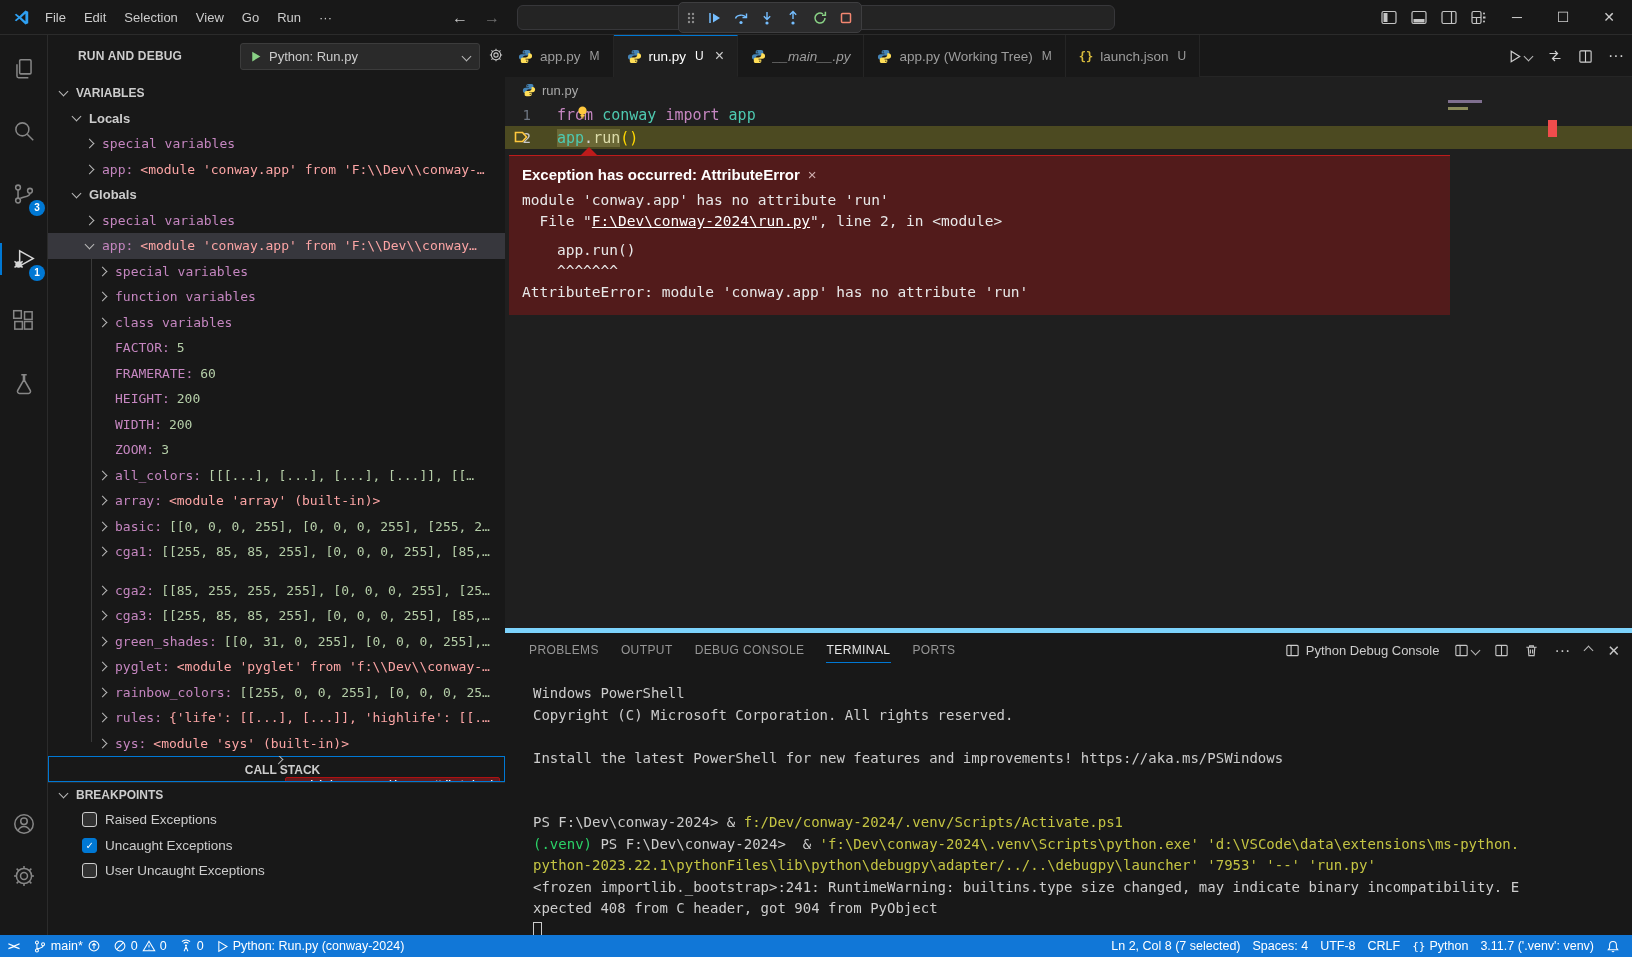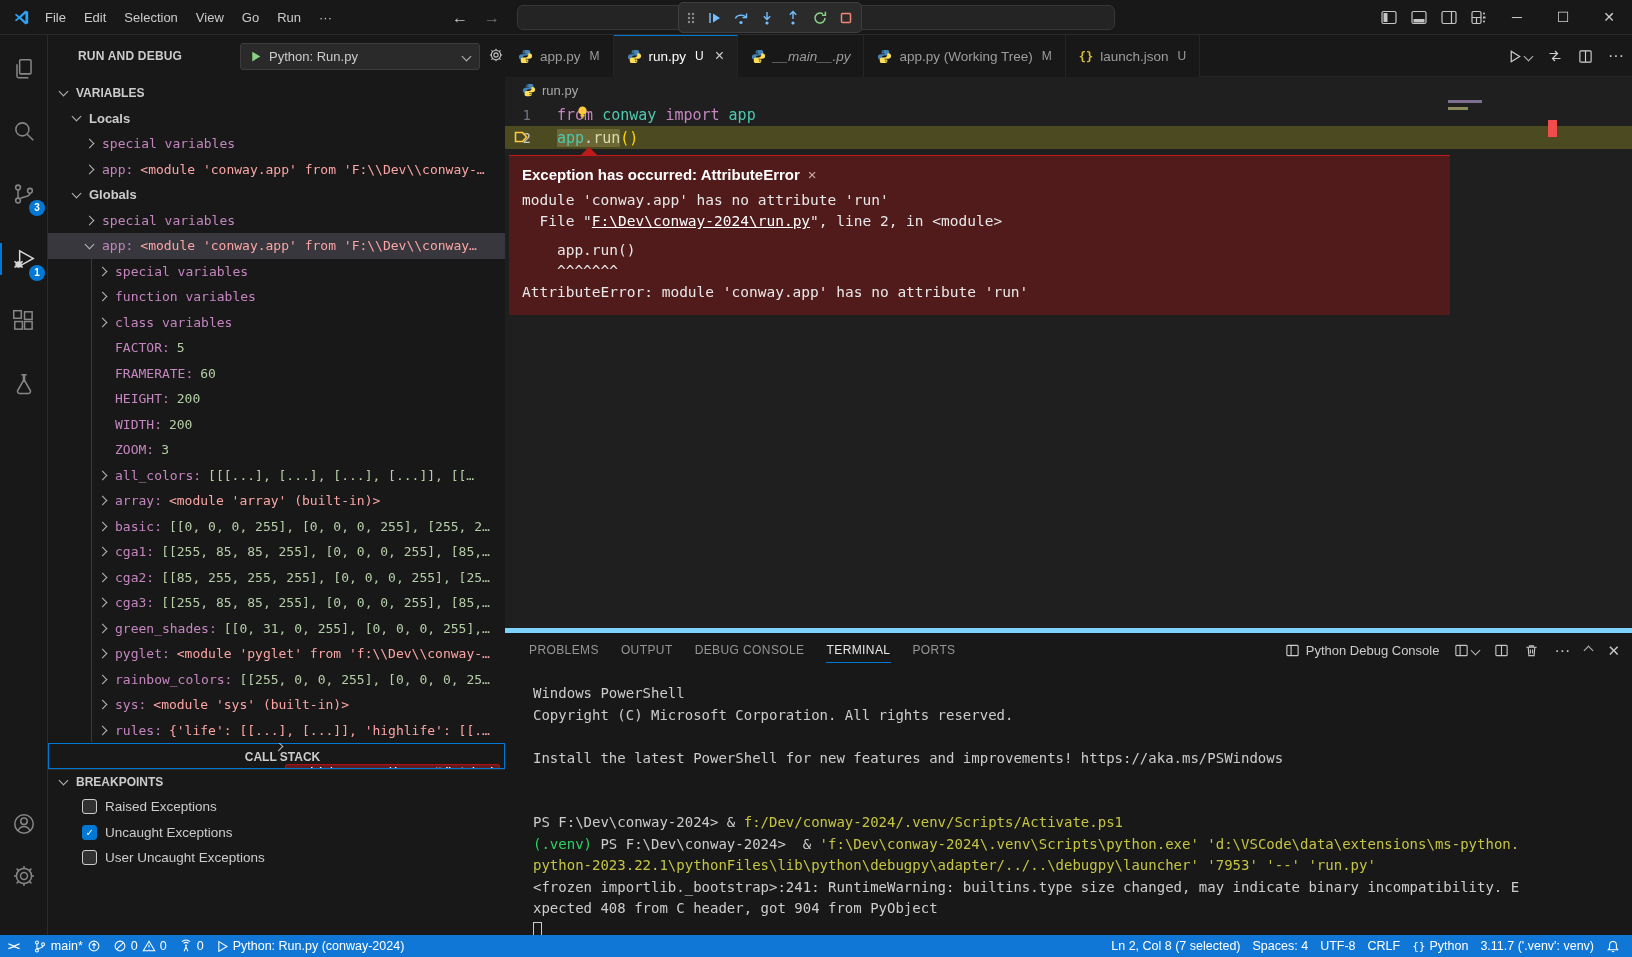--- a/index.html
+++ b/index.html
@@ -397,21 +397,21 @@
         <div class="trow " style="padding-left: 51px;">
           <span class="chev r"></span>
           <span class="nm">basic:</span>
           <span class="vl-n">[[0, 0, 0, 255], [0, 0, 0, 255], [255, 2…</span>
         </div>
         <div class="trow " style="padding-left: 51px;">
           <span class="chev r"></span>
           <span class="nm">cga1:</span>
           <span class="vl-n">[[255, 85, 85, 255], [0, 0, 0, 255], [85,…</span>
         </div>
-        <div class="trow " style="padding-left: 51px;">
+        <div class="trow " style="padding-left: 51px; margin-top: 13px;">
           <span class="chev r"></span>
           <span class="nm">cga2:</span>
           <span class="vl-n">[[85, 255, 255, 255], [0, 0, 0, 255], [25…</span>
         </div>
         <div class="trow " style="padding-left: 51px;">
           <span class="chev r"></span>
           <span class="nm">cga3:</span>
           <span class="vl-n">[[255, 85, 85, 255], [0, 0, 0, 255], [85,…</span>
         </div>
         <div class="trow " style="padding-left: 51px;">
@@ -424,27 +424,27 @@
           <span class="nm">pyglet:</span>
           <span class="vl-g">&lt;module 'pyglet' from 'f:\\Dev\\conway-…</span>
         </div>
         <div class="trow " style="padding-left: 51px;">
           <span class="chev r"></span>
           <span class="nm">rainbow_colors:</span>
           <span class="vl-n">[[255, 0, 0, 255], [0, 0, 0, 25…</span>
         </div>
         <div class="trow " style="padding-left: 51px;">
           <span class="chev r"></span>
+          <span class="nm">rules:</span>
+          <span class="vl-g">{'life': [[...], [...]], 'highlife': [[.…</span>
+        </div>
+        <div class="trow " style="padding-left: 51px;">
+          <span class="chev r"></span>
           <span class="nm">sys:</span>
           <span class="vl-g">&lt;module 'sys' (built-in)&gt;</span>
-        </div>
-        <div class="trow " style="padding-left: 51px;">
-          <span class="chev r"></span>
-          <span class="nm">rules:</span>
-          <span class="vl-g">{'life': [[...], [...]], 'highlife': [[.…</span>
         </div>
         <div class="trow header focus" style="padding-left: 12px; flex-direction: column;">
           <span class="chev r"></span>
           <span>CALL STACK</span>
           <span class="cs-badge">module 'conway.app' has no attribute 'run'</span>
         </div>
         <div class="trow header sep" style="padding-left: 12px;">
           <span class="chev d"></span>
           <span>BREAKPOINTS</span>
         </div>

